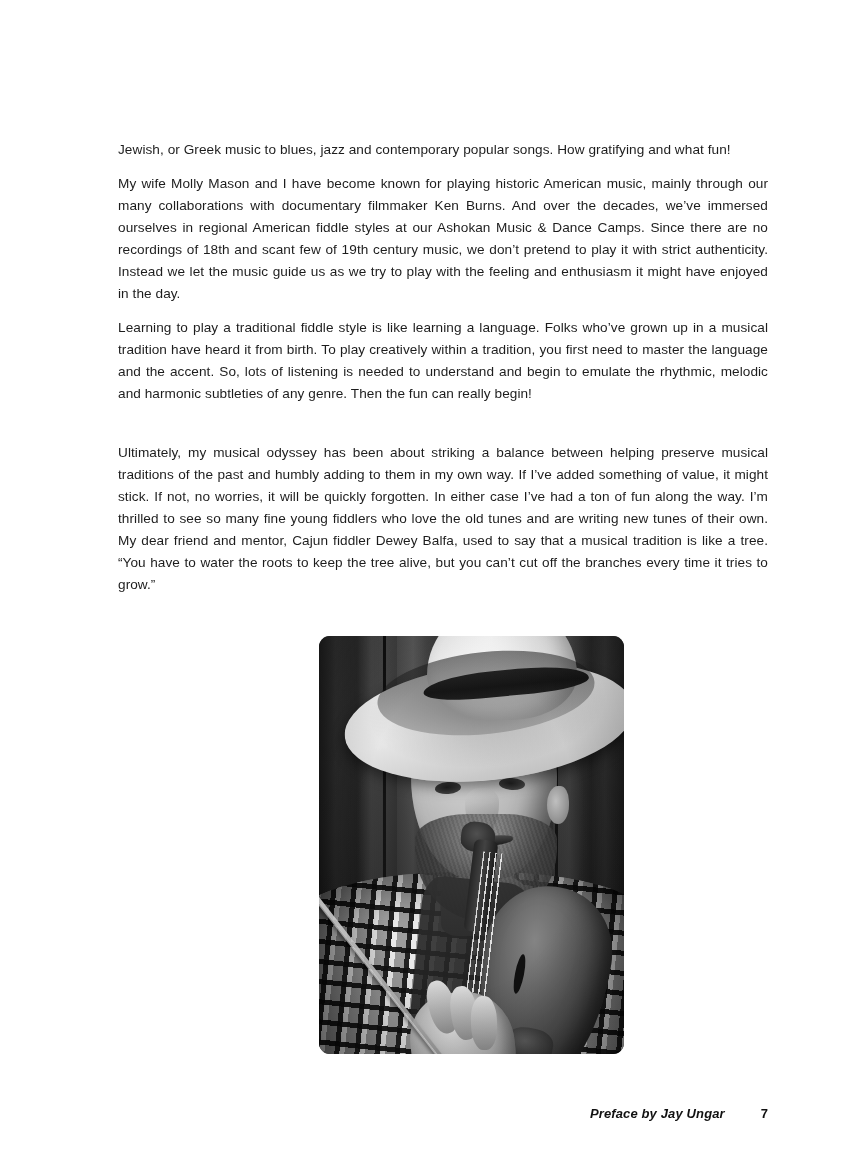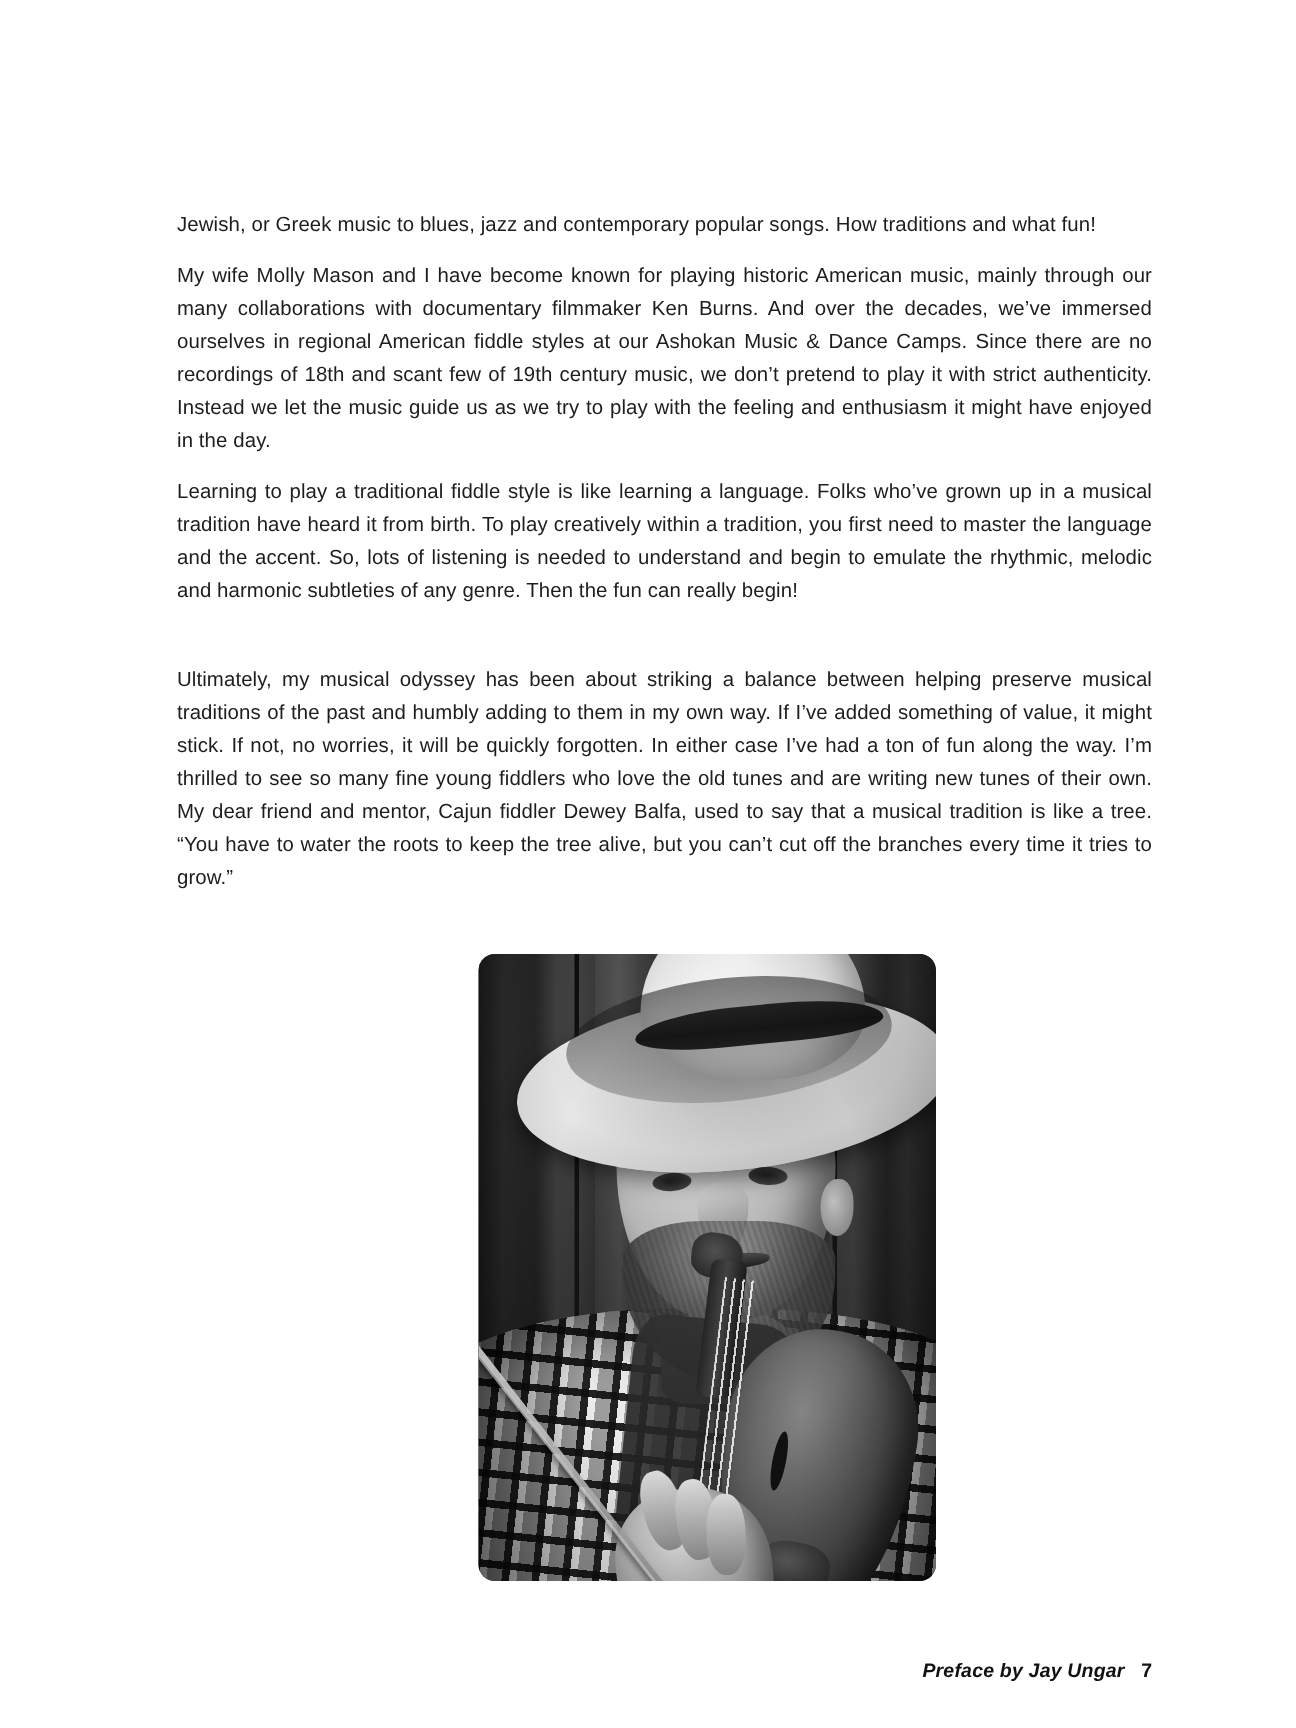--- a/index.html
+++ b/index.html
@@ -321,42 +321,42 @@
 
   
   .footer {
     position: absolute;
     left: 0;
     top: 1106px;
     width: 768px;
     display: flex;
     justify-content: flex-end;
     align-items: baseline;
-    gap: 11px;
+    gap: 36px;
   }
   .footer-title {
     font-size: 13px;
     font-weight: bold;
     font-style: italic;
     color: #111111;
     letter-spacing: 0.01em;
   }
   .footer-page {
     font-size: 13px;
     font-weight: bold;
     color: #111111;
   }
 </style>
 </head>
 <body>
 
 <div class="page">
 
   <div class="content">
-    <p class="para">Jewish, or Greek music to blues, jazz and contemporary popular songs. How traditions and what fun!</p>
+    <p class="para">Jewish, or Greek music to blues, jazz and contemporary popular songs. How gratifying and what fun!</p>
     <p class="para">My wife Molly Mason and I have become known for playing historic American music, mainly through our many collaborations with documentary filmmaker Ken Burns. And over the decades, we’ve immersed ourselves in regional American fiddle styles at our Ashokan Music &amp; Dance Camps. Since there are no recordings of 18th and scant few of 19th century music, we don’t pretend to play it with strict authenticity. Instead we let the music guide us as we try to play with the feeling and enthusiasm it might have enjoyed in the day.</p>
     <p class="para">Learning to play a traditional fiddle style is like learning a language. Folks who’ve grown up in a musical tradition have heard it from birth. To play creatively within a tradition, you first need to master the language and the accent. So, lots of listening is needed to understand and begin to emulate the rhythmic, melodic and harmonic subtleties of any genre. Then the fun can really begin!</p>
     <p class="para">Ultimately, my musical odyssey has been about striking a balance between helping preserve musical traditions of the past and humbly adding to them in my own way. If I’ve added something of value, it might stick. If not, no worries, it will be quickly forgotten. In either case I’ve had a ton of fun along the way. I’m thrilled to see so many fine young fiddlers who love the old tunes and are writing new tunes of their own. My dear friend and mentor, Cajun fiddler Dewey Balfa, used to say that a musical tradition is like a tree. “You have to water the roots to keep the tree alive, but you can’t cut off the branches every time it tries to grow.”</p>
   </div>
 
   <figure class="photo-wrap">
     <div class="photo">
       <div class="bg-wood"></div>
       <div class="plank-seam" style="left:64px"></div>
       <div class="plank-seam" style="left:150px"></div>

